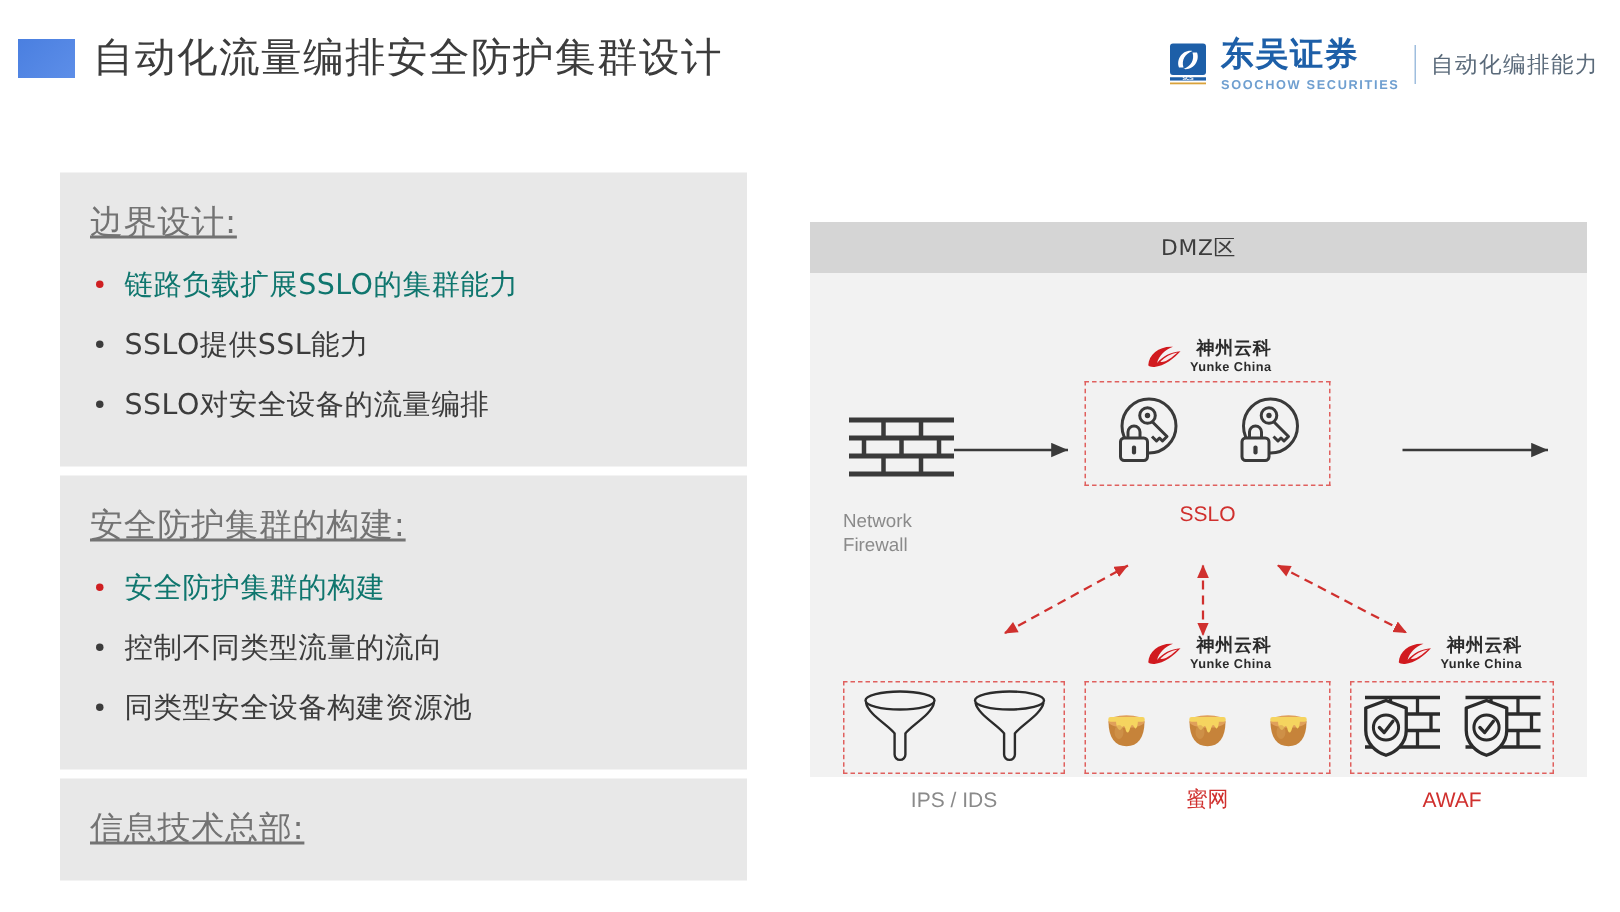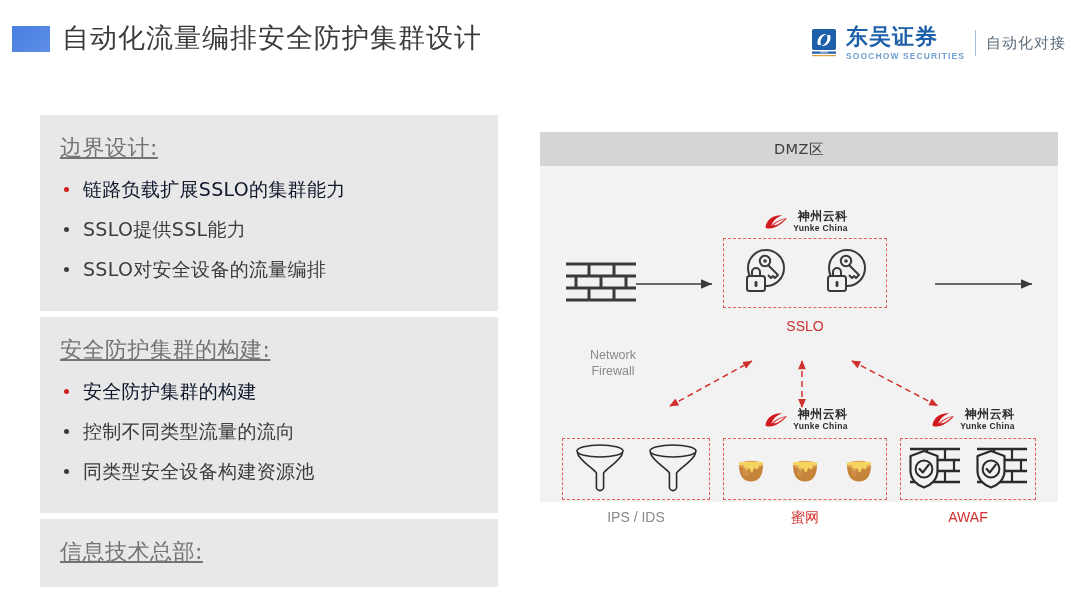--- a/index.html
+++ b/index.html
@@ -54,28 +54,28 @@
   }
   .bullet{
     display:flex;align-items:flex-start;margin:14px 0 14px 20px;
     font-size:19px;font-family:"DejaVu Sans","Liberation Sans",sans-serif;letter-spacing:.3px;
   }
   .bullet .dot{
     flex:0 0 auto;width:5px;height:5px;border-radius:50%;
     background:#3c3c3c;margin:10px 14px 0 4px;
   }
   .bullet.red .dot{background:#cf1f22;}
-  .bullet.red .btxt{color:#0f172a;}
+  .bullet.red .btxt{color:#0f766e;}
   .bullet .btxt{color:#3c3c3c;}
   .bullet.tight{margin-left:18px;}
   .bullet.tight .dot{width:4px;height:4px;margin:10px 6px 0 2px;}
   .red-frag{color:#e03030;}
 
   
-  .diagram{position:absolute;left:540px;top:132px;width:518px;height:370px;background:#f2f2f2;}
+  .diagram{position:absolute;left:540px;top:148px;width:518px;height:370px;background:#f2f2f2;}
   .dmz-bar{
     height:34px;background:#d5d5d5;display:flex;align-items:center;justify-content:center;
     font-size:14.5px;color:#3c3c3c;font-family:"DejaVu Sans","Liberation Sans",sans-serif;
     letter-spacing:.5px;
   }
   .diagram-body{position:relative;width:518px;height:336px;}
 
   .abs{position:absolute;}
 
   .ic-label{
@@ -113,21 +113,21 @@
           <rect x="1" y="23.5" width="24" height="2.2" fill="#1d5fa8"></rect>
           <text x="13" y="25.4" font-size="3.6" fill="#ffffff" text-anchor="middle" font-family="Liberation Sans, sans-serif" font-weight="bold">SCS</text>
           <rect x="1" y="27" width="24" height="1.2" fill="#d9a23b"></rect>
         </svg>
       </div>
       <div class="brand-text-wrap">
         <div class="brand-cn">东吴证券</div>
         <div class="brand-en">SOOCHOW SECURITIES</div>
       </div>
       <div class="brand-divider"></div>
-      <div class="brand-dept">自动化对接</div>
+      <div class="brand-dept">自动化编排能力</div>
     </div>
   </div>
 
   <div class="left-col">
 
     <div class="panel">
       <div class="panel-head">边界设计:</div>
       <div class="bullet red">
         <span class="dot"></span>
         <span class="btxt">链路负载扩展SSLO的集群能力</span>
@@ -206,21 +206,21 @@
             <line x1="27" y1="6" x2="27" y2="18"></line>
             <line x1="52" y1="6" x2="52" y2="18"></line>
             <line x1="14" y1="18" x2="14" y2="30"></line>
             <line x1="39" y1="18" x2="39" y2="30"></line>
             <line x1="64" y1="18" x2="64" y2="30"></line>
             <line x1="27" y1="30" x2="27" y2="42"></line>
             <line x1="52" y1="30" x2="52" y2="42"></line>
           </g>
         </svg>
       </div>
-      <div class="abs ic-label" style="left:10px;top:158px;width:102px;text-align:center;padding-left:12px;margin-top:24px;">
+      <div class="abs ic-label" style="left:10px;top:158px;width:102px;text-align:left;padding-left:12px;">
         <div>Network</div>
         <div>Firewall</div>
       </div>
 
       <div class="abs yunke" style="left:203px;top:42px;width:125px;height:26px;">
         <div class="yunke-mark">
           <svg width="26" height="17" viewBox="0 0 26 17">
             <path d="M2.5 14.5 C3 7 10 1.6 19 2.2 C13.6 4.4 9.6 8 8.4 13 C12 8.6 17.6 5.6 24 5.2 C20 9.6 13 15.4 6.6 15.6 C4.6 15.7 3 15.4 2.5 14.5 Z" fill="#d11a1f"></path>
             <path d="M10.5 12.2 C13.5 9 17.6 6.8 22 6 C18 9.6 13.8 12.8 10.5 12.2 Z" fill="#ffffff" opacity="0.9"></path>
           </svg>

